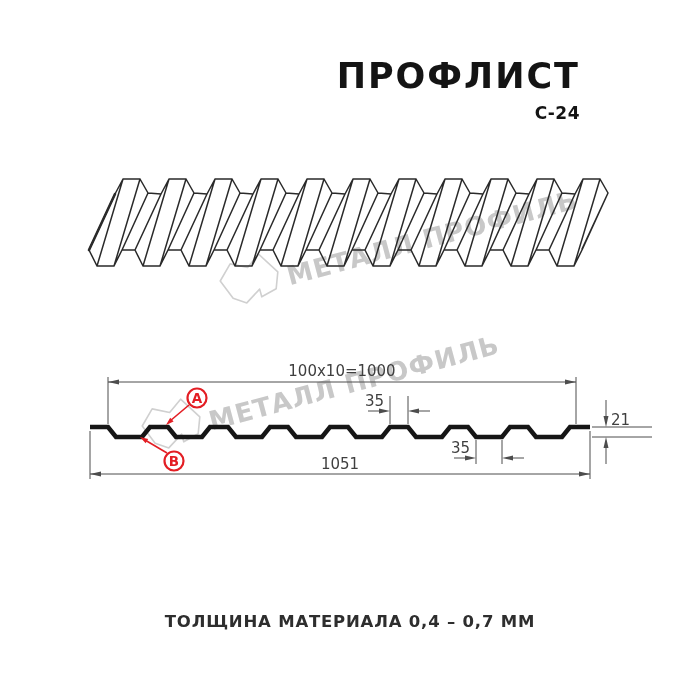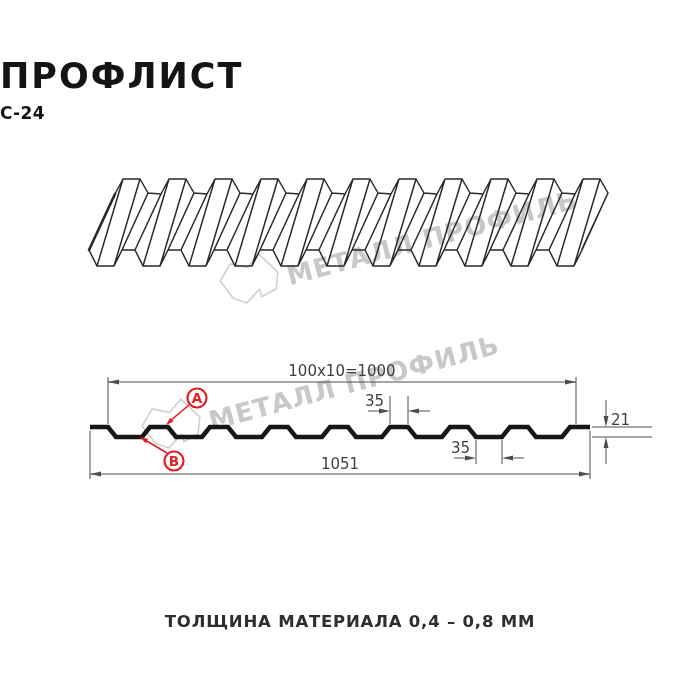--- a/index.html
+++ b/index.html
@@ -1,17 +1,17 @@
 <!DOCTYPE html>
 <html><head>
 <meta charset="utf-8">
 <style>
   html,body{margin:0;padding:0;background:#ffffff;width:700px;height:700px;overflow:hidden;}
   body{font-family:"DejaVu Sans", "Liberation Sans", sans-serif;position:relative;}
-  .hdr{position:absolute;left:0;width:580px;text-align:left;color:#141414;}
+  .hdr{position:absolute;left:0;width:580px;text-align:right;color:#141414;}
   #title{top:56px;font-size:35px;font-weight:800;letter-spacing:2px;}
   #subtitle{top:103px;font-size:17px;font-weight:700;letter-spacing:0.5px;}
   #footer{position:absolute;top:612px;left:0;width:700px;text-align:center;
           font-size:16.5px;font-weight:700;letter-spacing:0.8px;color:#2e2e2e;}
   svg{position:absolute;left:0;top:0;}
   svg text{font-family:"DejaVu Sans", "Liberation Sans", sans-serif;font-size:15px;fill:#3f3f3f;}
   .dimline{stroke:#4d4d4d;stroke-width:1;fill:none;}
   .dimarrow{fill:#4d4d4d;stroke:none;}
   .wm-text{font-size:26px;font-weight:700;fill:#c8c8c8;letter-spacing:1px;}
   .wm-logo{fill:none;stroke:#d0d0d0;stroke-width:1.6;stroke-linejoin:round;}
@@ -91,13 +91,13 @@
   </g>
 
   <g>
     <line class="red" style="stroke-width:1.6" x1="167" y1="453" x2="145" y2="440"></line>
     <polygon class="redfill" points="140,437 145.6,443.3 148.2,438.9"></polygon>
     <circle class="red" style="stroke-width:2.2;fill:#ffffff" cx="174" cy="461" r="9.5"></circle>
     <text class="callout-letter" x="174" y="465.8" text-anchor="middle">B</text>
   </g>
 </svg>
 
-<div id="footer">ТОЛЩИНА МАТЕРИАЛА 0,4 – 0,8 ММ</div>
+<div id="footer">ТОЛЩИНА МАТЕРИАЛА 0,4 – 0,7 ММ</div>
 
 </body></html>

